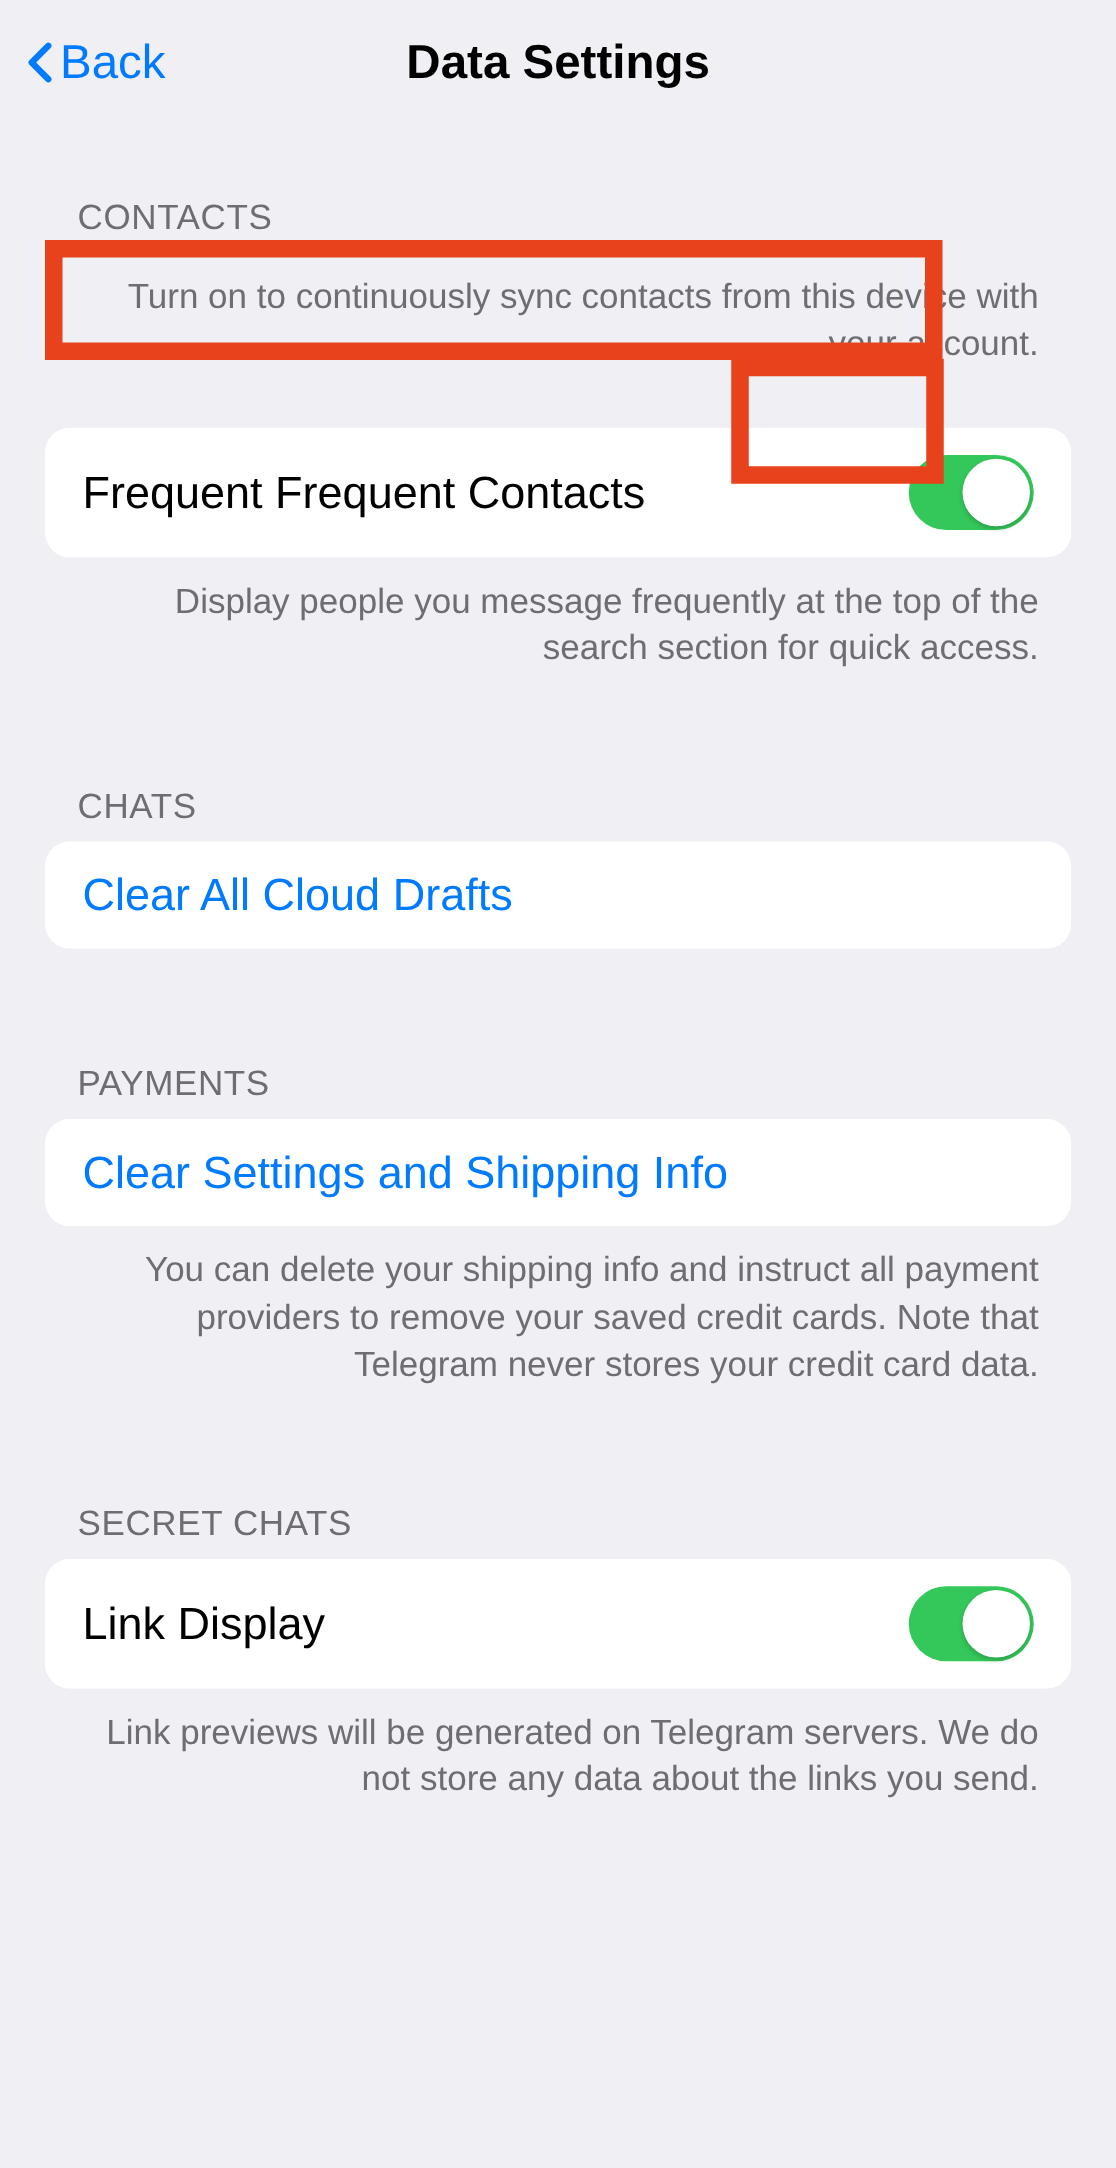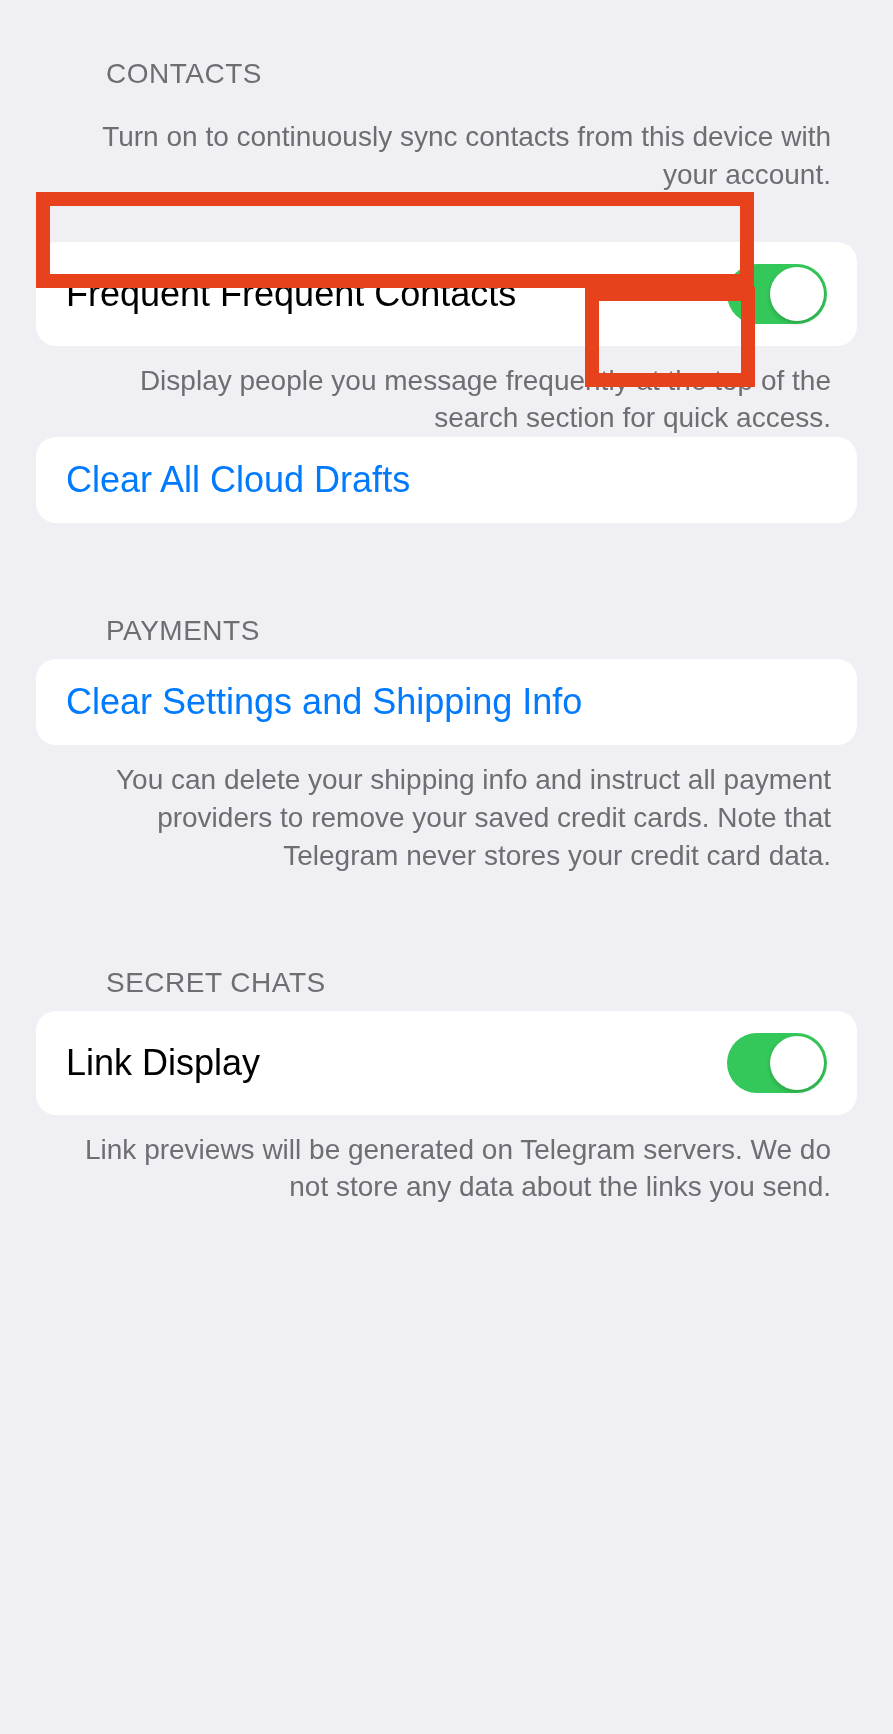--- a/index.html
+++ b/index.html
@@ -50,21 +50,20 @@
     .content {
       padding: 0;
     }
     .section-header {
       font-size: 28px;
       color: #6d6d72;
       text-transform: uppercase;
       letter-spacing: 0.5px;
       padding: 0 62px 12px 62px;
       font-weight: 400;
-      margin-left: 44px;
     }
     .section-header.first {
       padding-top: 58px;
     }
     .section-header.spaced {
       padding-top: 92px;
     }
     .group {
       background: #fff;
       border-radius: 20px;
@@ -149,39 +148,51 @@
     }
     .wrapper {
       position: relative;
     }
   </style>
 </head>
 <body>
 
 <div class="wrapper">
 
+<div class="navbar">
+  <div class="back-button">
+    <span class="back-chevron">
+      <svg width="20" height="34" viewBox="0 0 12 20" fill="none">
+        <path d="M10 2L2 10L10 18" stroke="#007aff" stroke-width="3" stroke-linecap="round" stroke-linejoin="round"></path>
+      </svg>
+    </span>
+    <span>Back</span>
+  </div>
+  <div class="nav-title">Data Settings</div>
+</div>
 
 <div class="content">
 
   <div class="section-header first">CONTACTS</div>
 
   <div class="footer-text">Turn on to continuously sync contacts from this device with your account.</div>
 
   <div style="height:48px"></div>
 
   <div class="group">
     <div class="row">
       <span class="row-label">Frequent Frequent Contacts</span>
       <div class="toggle on">
         <div class="toggle-knob"></div>
       </div>
     </div>
   </div>
   <div class="footer-text">Display people you message frequently at the top of the search section for quick access.</div>
 
+  <div class="section-header spaced">CHATS</div>
   <div class="group">
     <div class="row">
       <span class="row-label link">Clear All Cloud Drafts</span>
     </div>
   </div>
 
   <div class="section-header spaced">PAYMENTS</div>
   <div class="group">
     <div class="row">
       <span class="row-label link">Clear Settings and Shipping Info</span>

